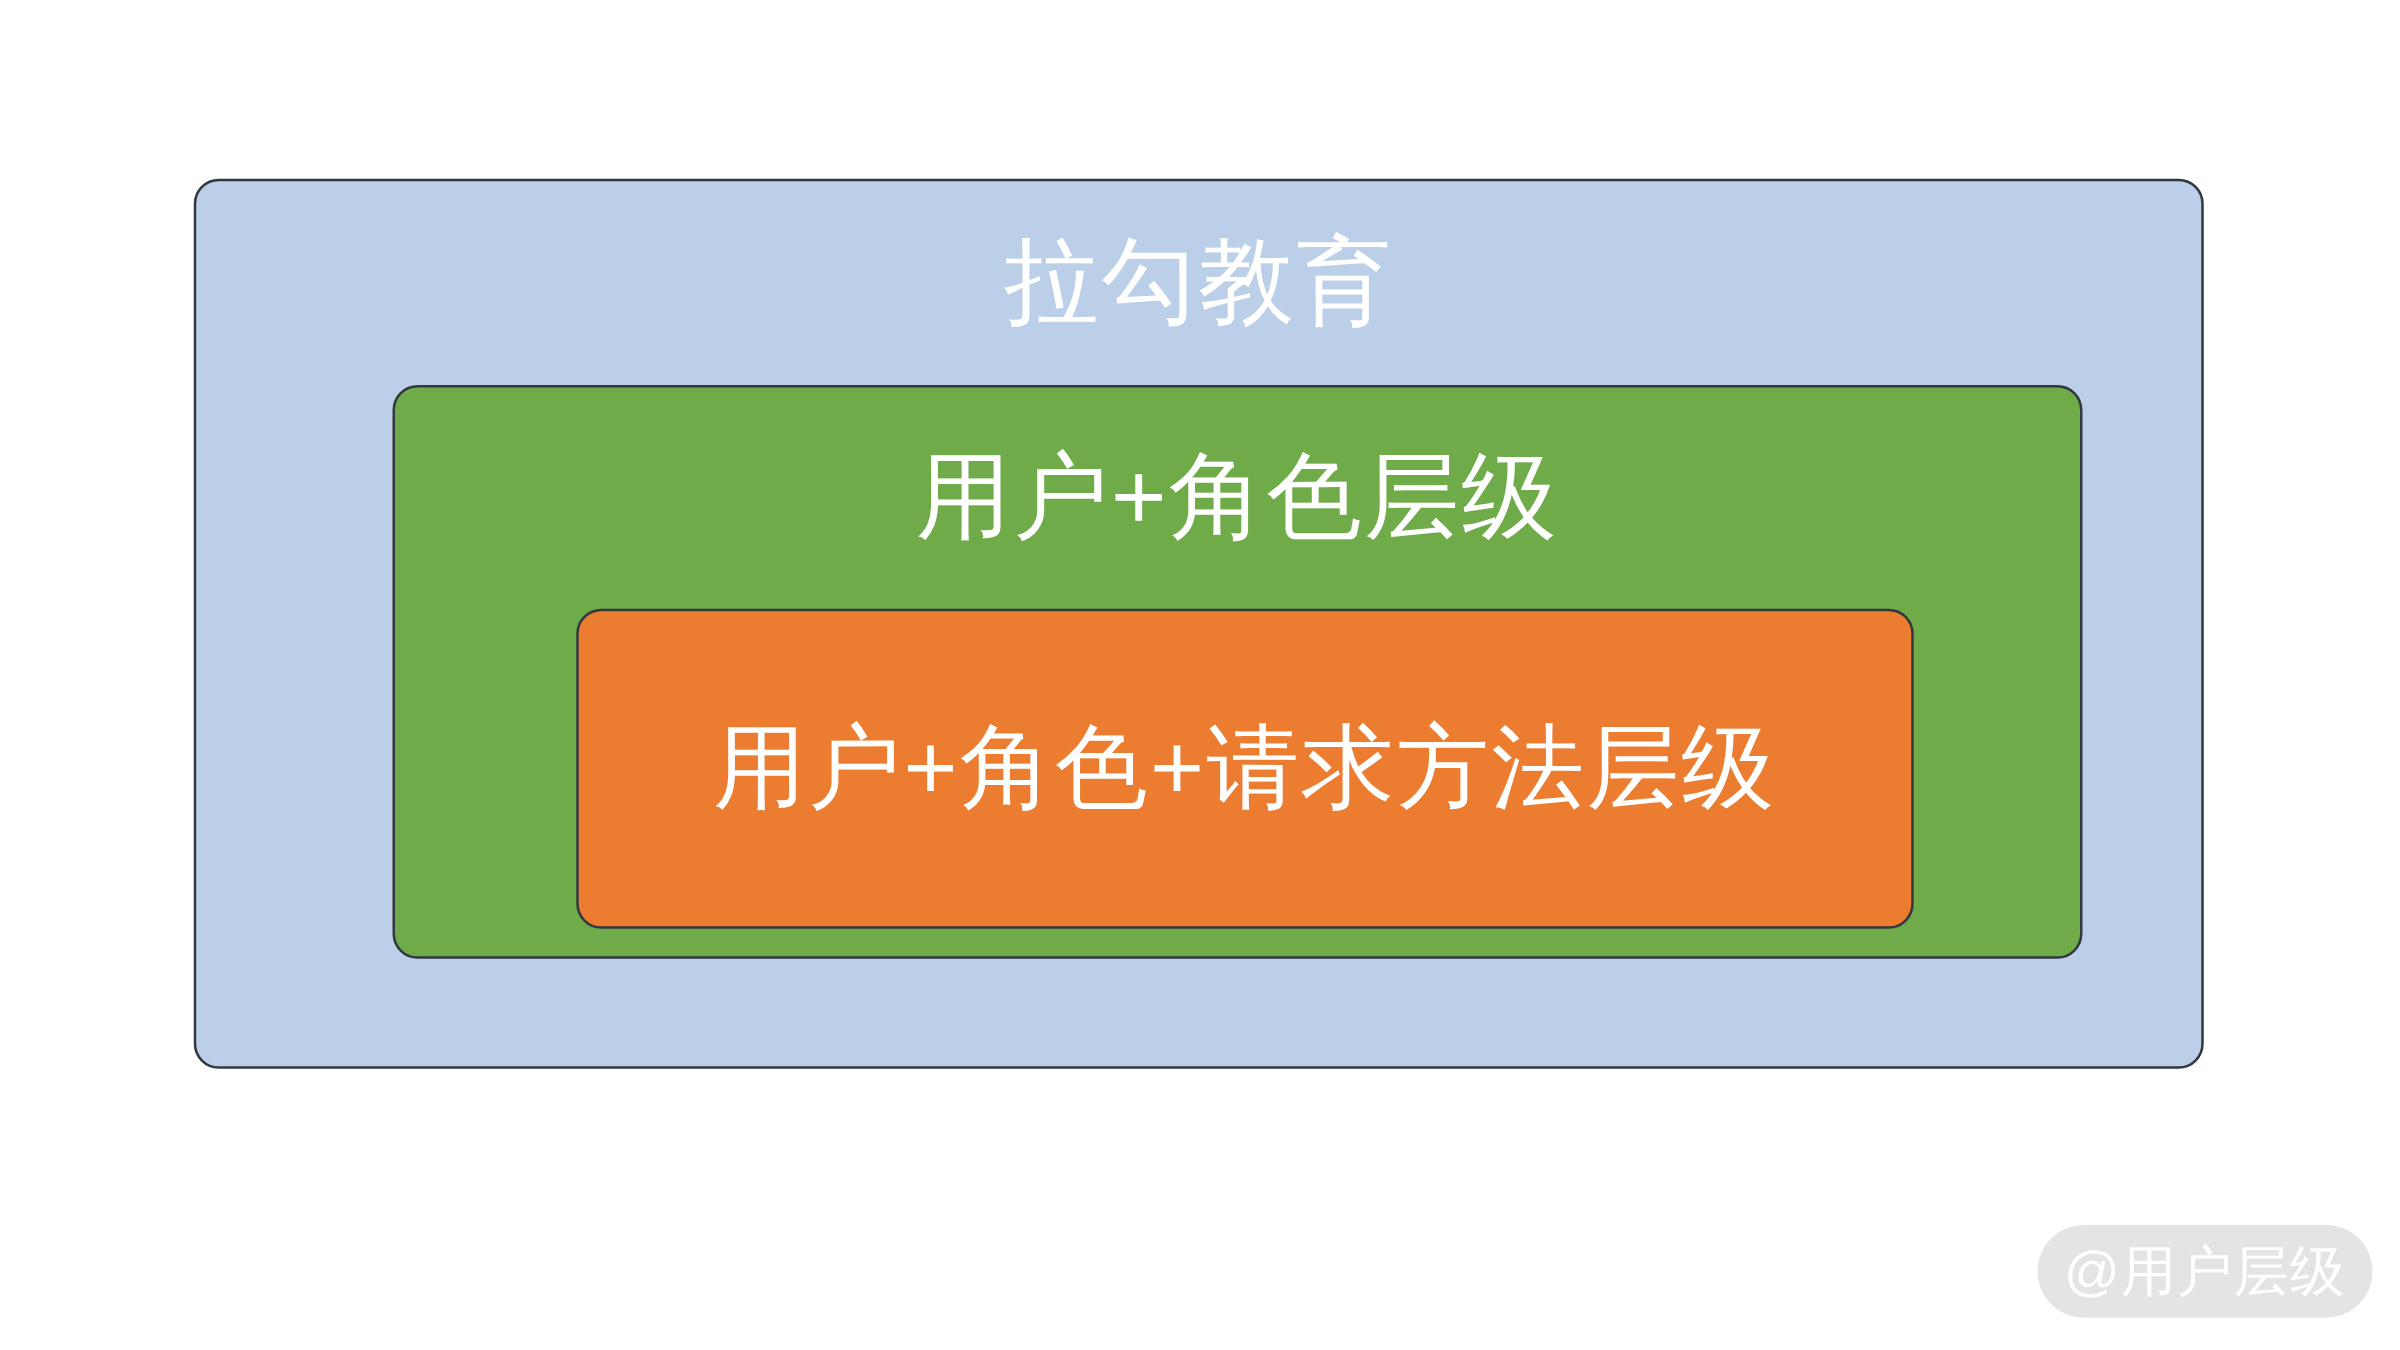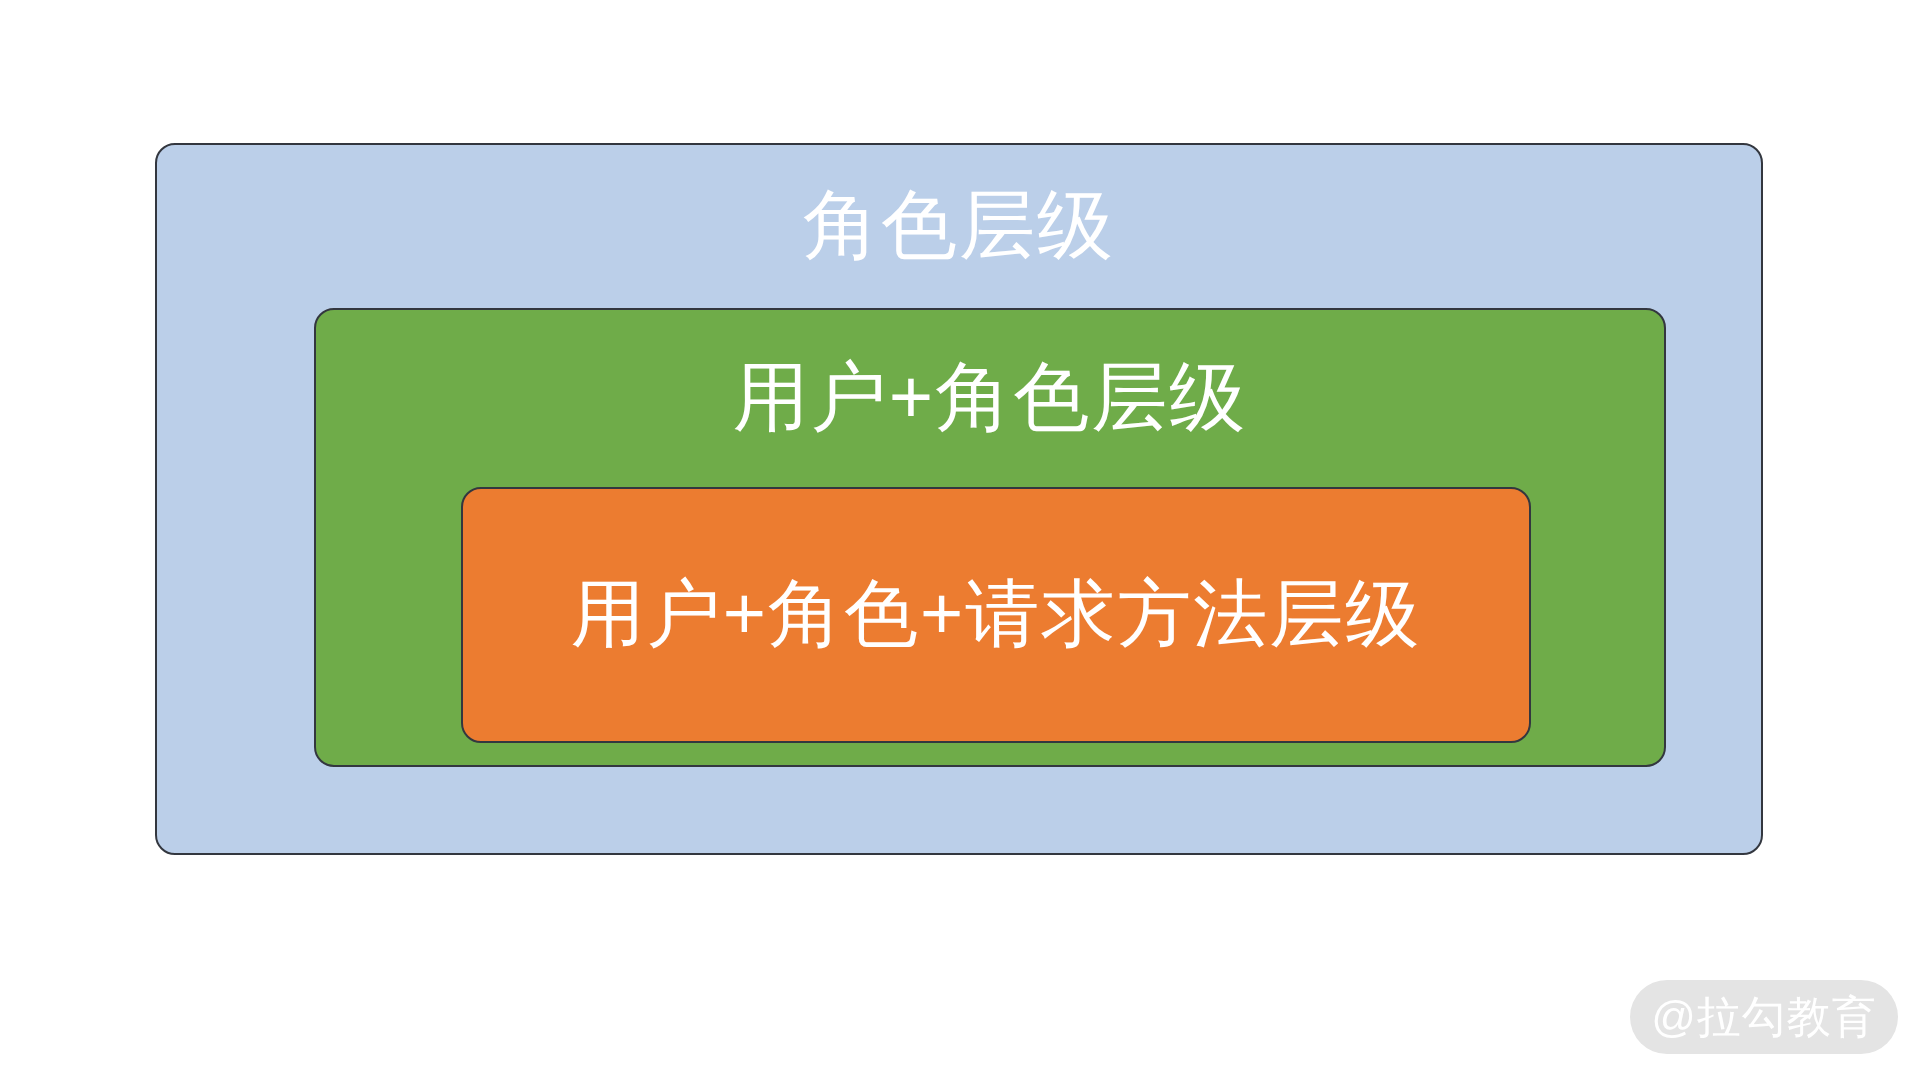--- a/index.html
+++ b/index.html
@@ -88,26 +88,26 @@
     letter-spacing: 1px;
     white-space: nowrap;
   }
 </style>
 </head>
 <body>
 
 <div class="canvas">
 
   <div class="box box-outer">
-    <div class="box-label label-outer">角色层级</div>
+    <div class="box-label label-outer">拉勾教育</div>
 
     <div class="box box-middle">
       <div class="box-label label-middle">用户+角色层级</div>
 
       <div class="box box-inner">
         <div class="box-label label-inner">用户+角色+请求方法层级</div>
       </div>
     </div>
   </div>
 
-  <div class="watermark">@拉勾教育</div>
+  <div class="watermark">@用户层级</div>
 
 </div>
 
 </body></html>

